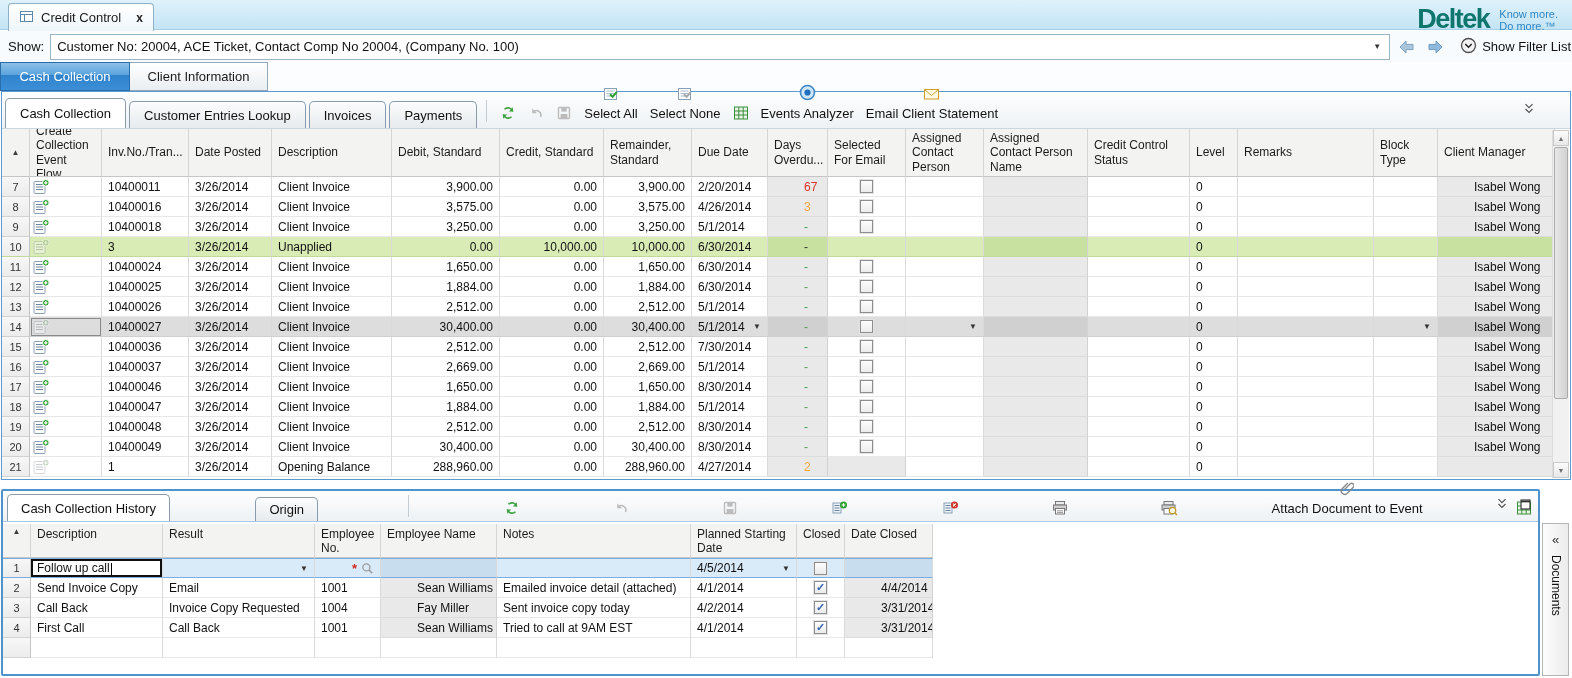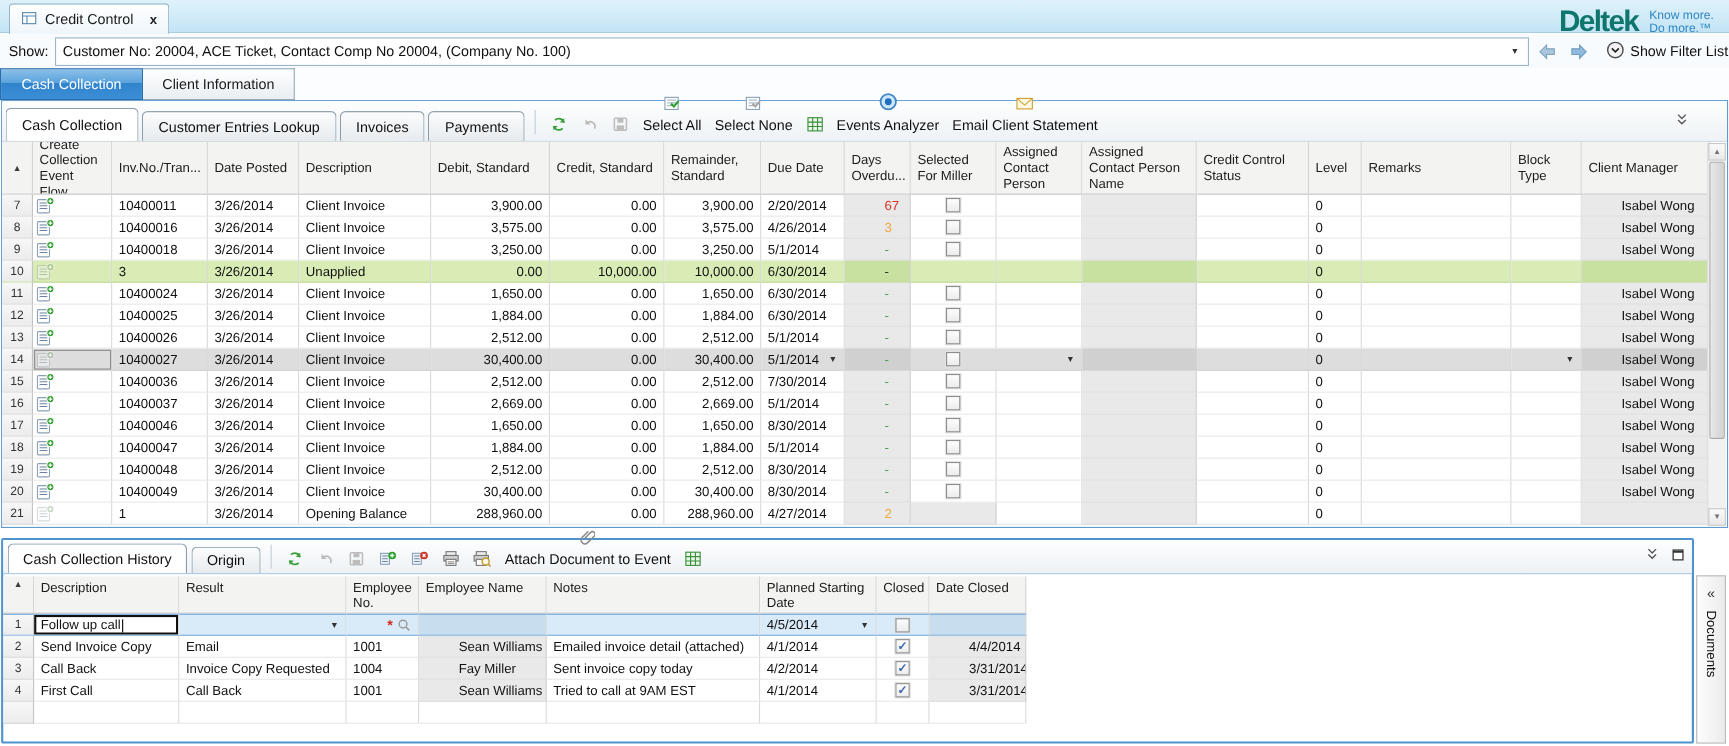--- a/index.html
+++ b/index.html
@@ -81,21 +81,21 @@
   
   .vscroll { position:absolute; right:1px; top:38px; width:17px; height:348px; background:#f1f1f1; border-left:1px solid #dcdcdc; }
   .sbtn { position:absolute; left:0; width:16px; height:16px; background:linear-gradient(#fbfbfb,#e8e8e8);
     border:1px solid #c9c9c9; color:#6f6f6f; font-size:7px; display:flex; align-items:center; justify-content:center; }
   .sthumb { position:absolute; left:1px; width:14px; background:linear-gradient(90deg,#e8e8e8,#d2d2d2);
     border:1px solid #ababab; border-radius:2px; }
 
   
   .bpanel { left:1px; top:489px; width:1539px; height:187px; border:2px solid #4f93ce; border-radius:2px; background:#fff; }
   .btoolbar { position:absolute; left:0; top:0; right:0; height:31px; background:linear-gradient(#fdfefe,#eef2f5);
-    border-bottom:1px solid #a9c9e4; display:flex; align-items:flex-end; }
+    border-bottom:1px solid #a9c9e4; display:flex; align-items:flex-end;justify-content:space-between; }
   .btab { position:relative; height:24px; padding:0 13px; display:flex; align-items:center; font-size:13px; color:#111;
     background:linear-gradient(#fbfcfd,#e7ebee); border:1px solid #8a9cab; border-bottom:none; border-radius:5px 5px 0 0; margin-left:4px; }
   .btab.active { background:#fff; height:27px; z-index:2; }
   .brightbtns { position:absolute; right:6px; top:6px; display:flex; gap:10px; align-items:center; }
 
   
   .hgrid { position:absolute; left:0; top:33px; width:930px; }
   .hrow { display:grid; grid-template-columns:28px 132px 152px 66px 116px 194px 106px 48px 88px; }
   .hghead .cell { background:#f3f3f2; border-right:1px solid #d5d5d5; border-bottom:1px solid #c6c6c6;
     font-size:12px; color:#1c1c1c; padding:3px 6px; line-height:1.2; white-space:normal; height:34px; overflow:hidden; align-items:flex-start; display:block; }
@@ -258,21 +258,21 @@
         </div>
         <div class="cell">Create Collection Event Flow</div>
         <div class="cell">Inv.No./Tran...</div>
         <div class="cell">Date Posted</div>
         <div class="cell">Description</div>
         <div class="cell">Debit, Standard</div>
         <div class="cell">Credit, Standard</div>
         <div class="cell">Remainder, Standard</div>
         <div class="cell">Due Date</div>
         <div class="cell">Days Overdu...</div>
-        <div class="cell">Selected For Miller</div>
+        <div class="cell">Selected For Email</div>
         <div class="cell">Assigned Contact Person</div>
         <div class="cell">Assigned Contact Person Name</div>
         <div class="cell">Credit Control Status</div>
         <div class="cell">Level</div>
         <div class="cell">Remarks</div>
         <div class="cell">Block Type</div>
         <div class="cell">Client Manager</div>
       </div>
     <div>
         <div class="grow r-normal">

